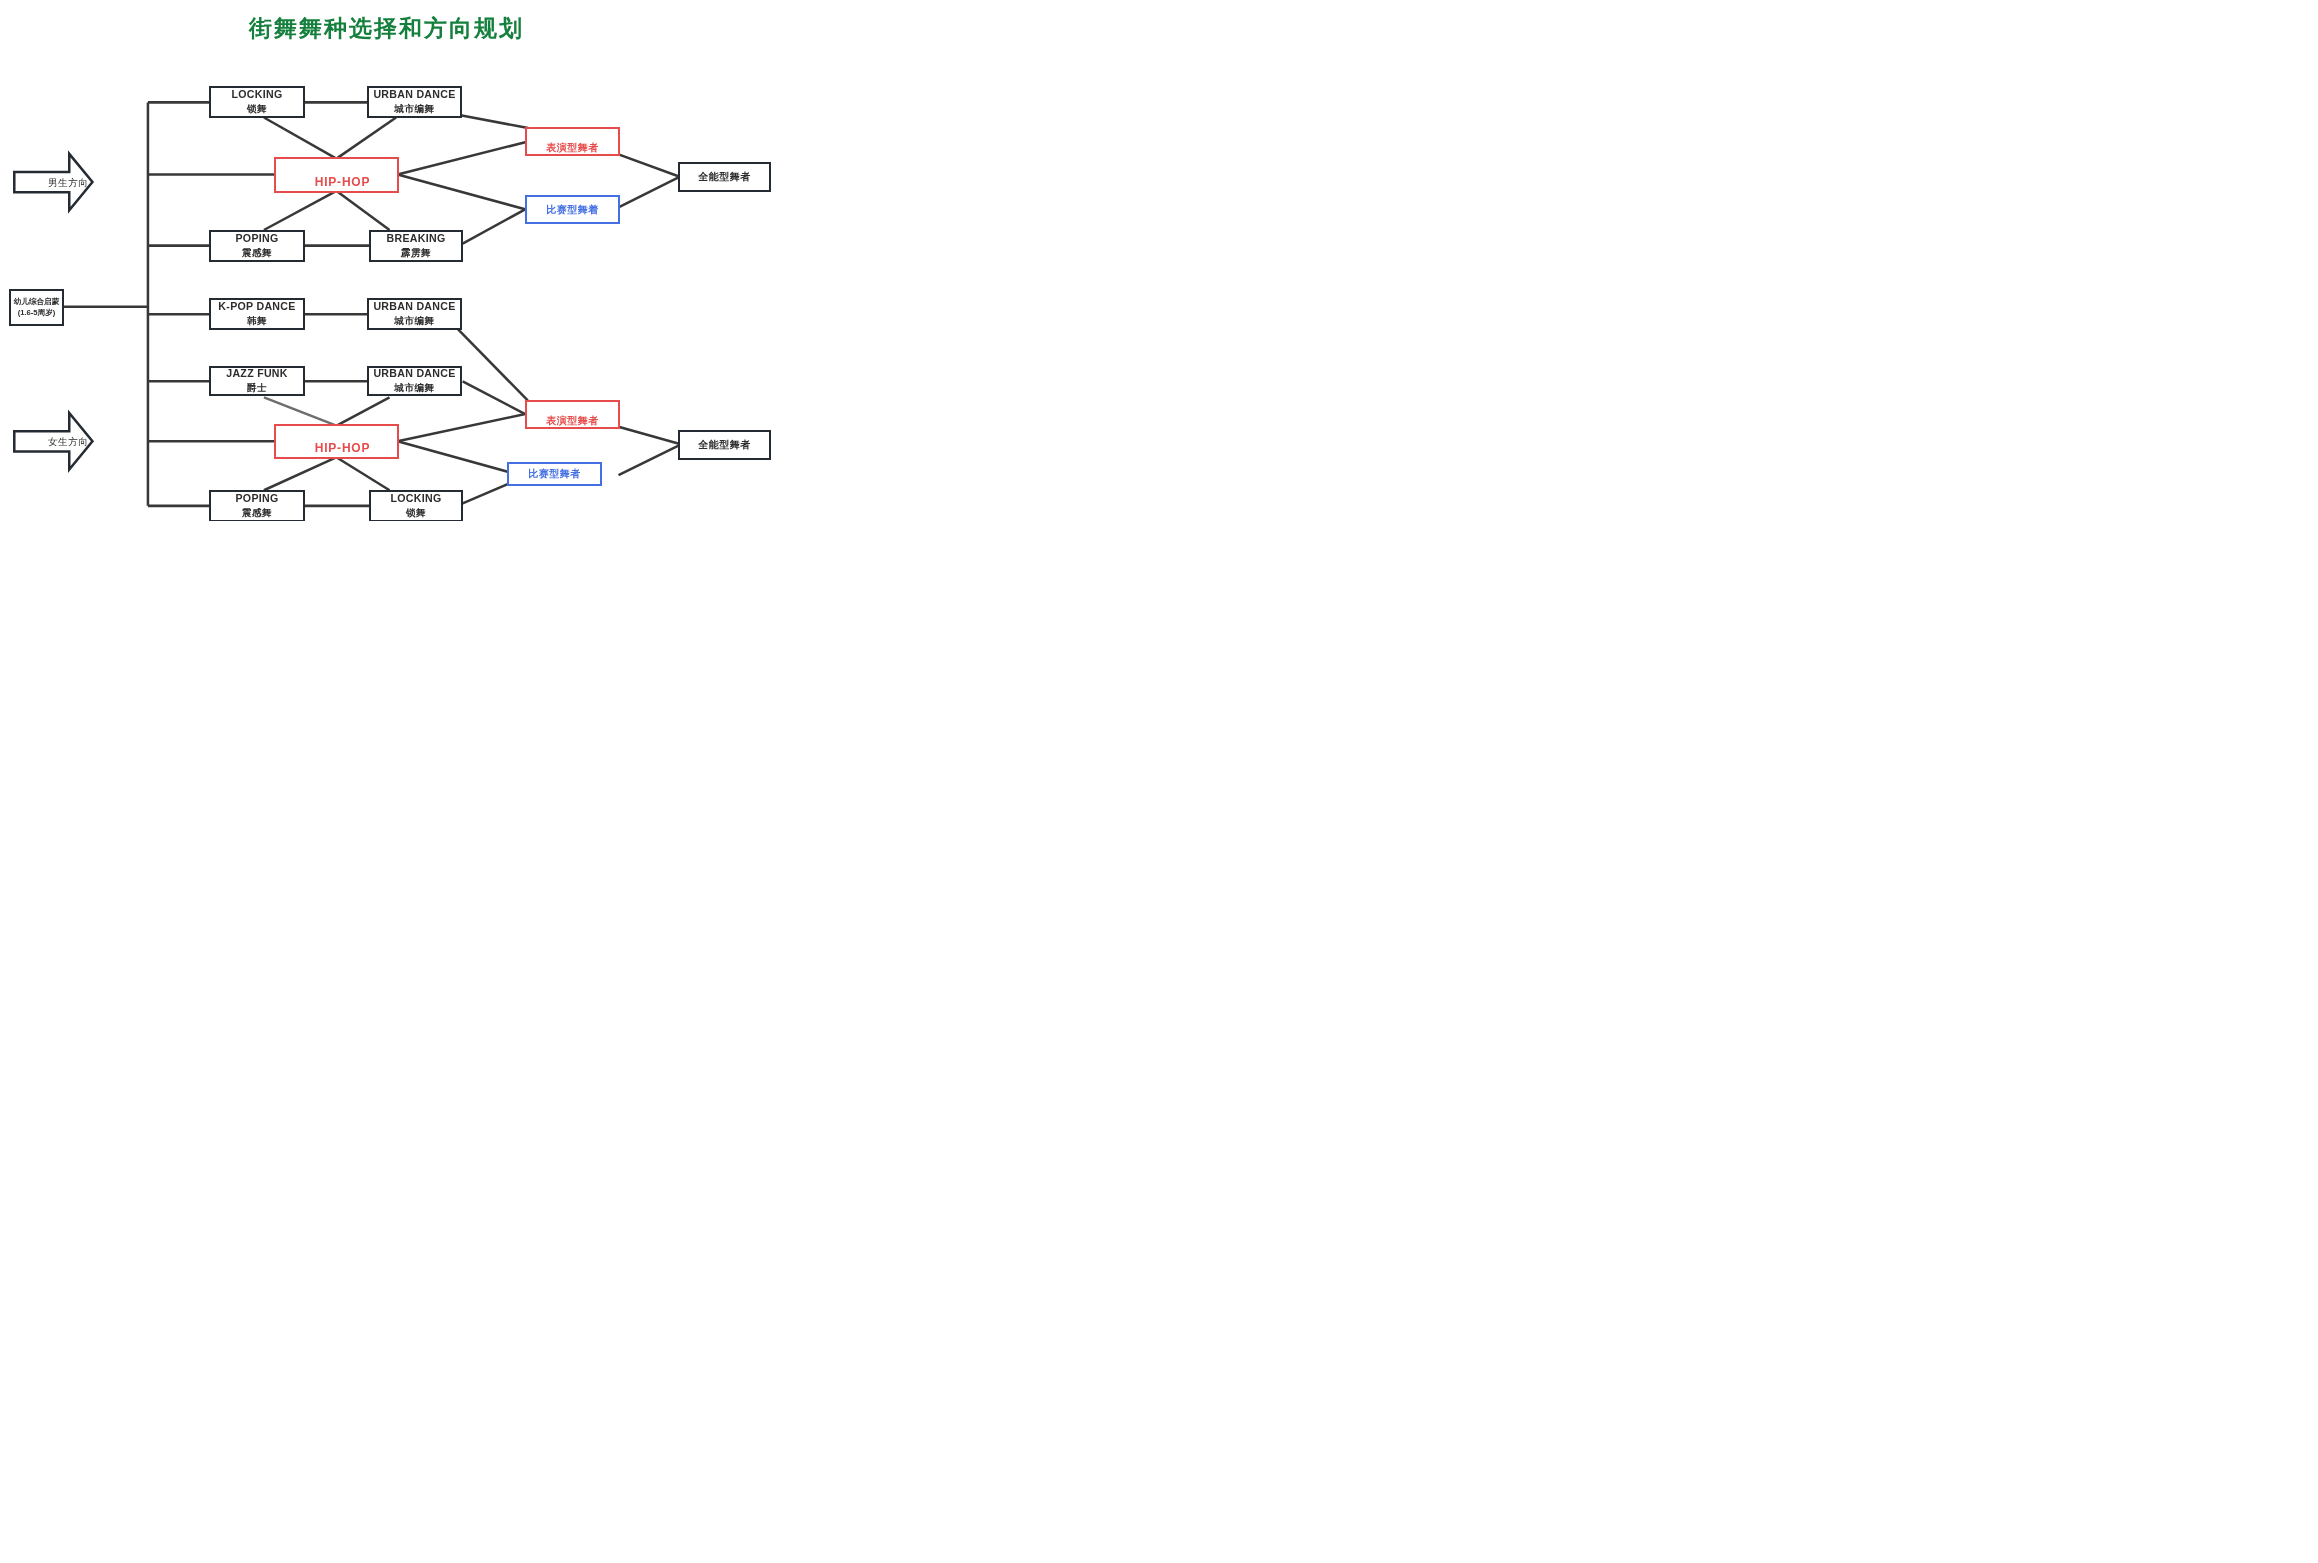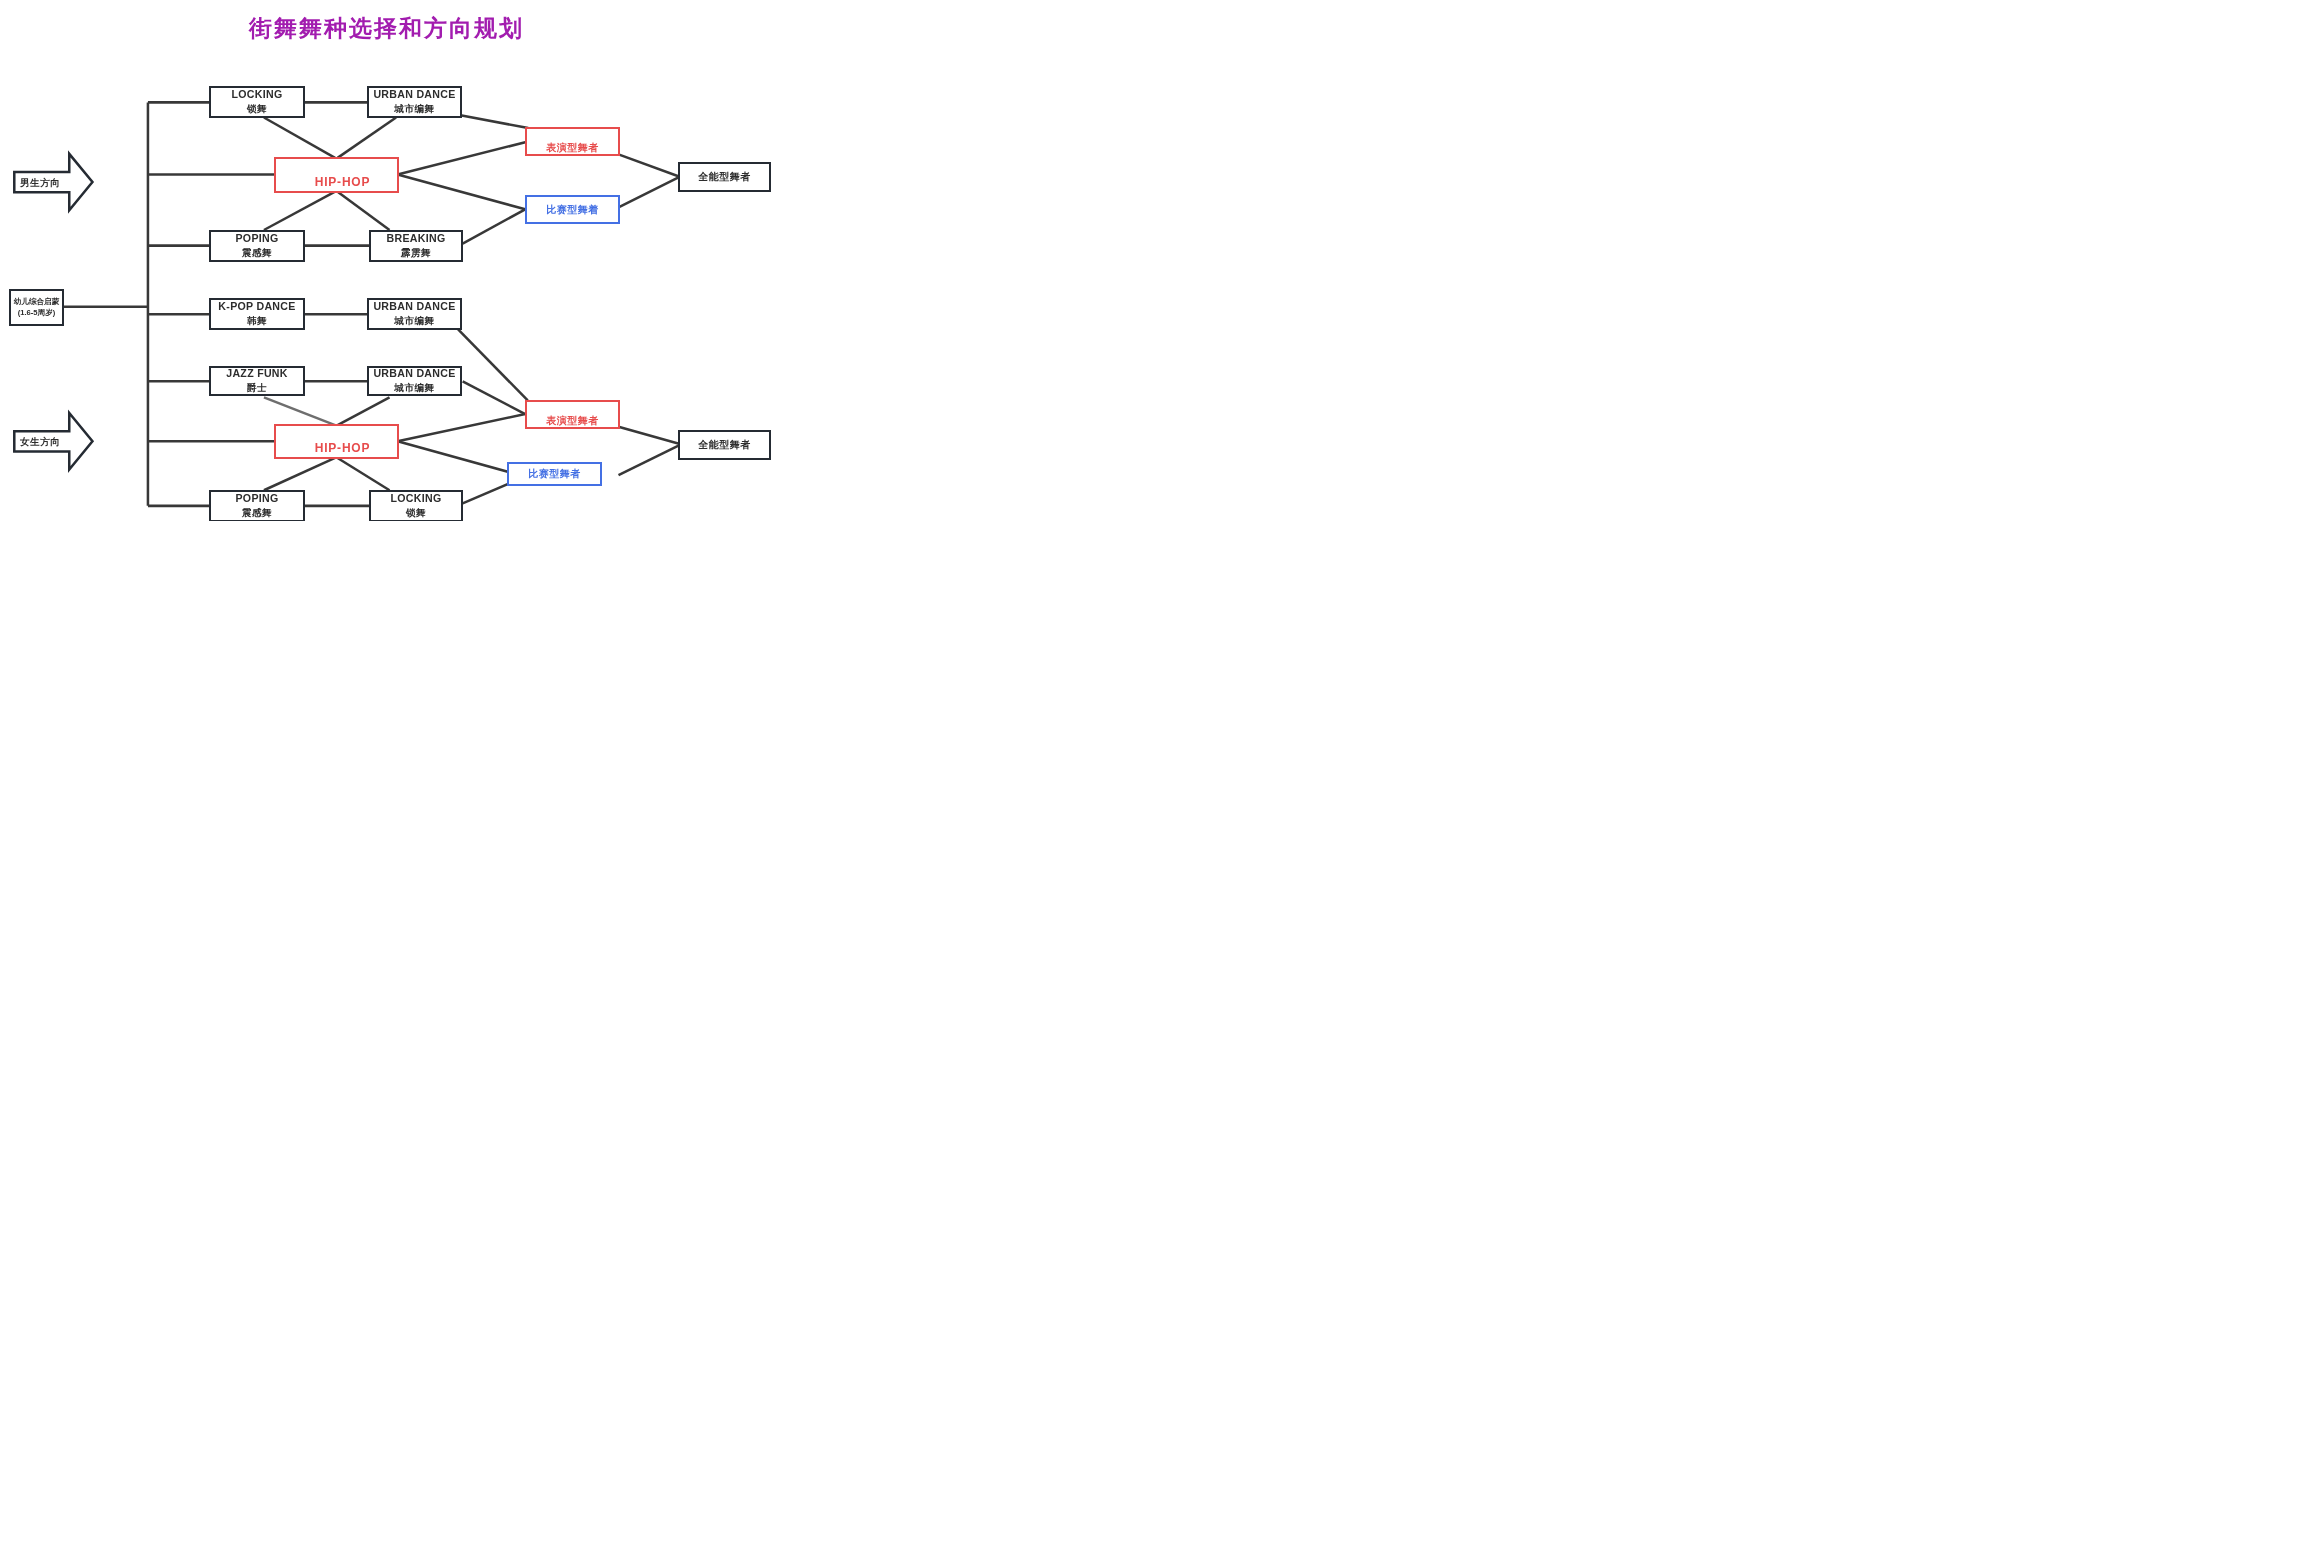--- a/index.html
+++ b/index.html
@@ -1,34 +1,34 @@
 <!DOCTYPE html>
 <html style="font-size:8px"><head>
 <meta charset="utf-8">
 <style>
   html,body{margin:0;padding:0;background:#ffffff;}
   body{width:773px;height:521px;font-family:"Liberation Sans","DejaVu Sans",sans-serif;}
   #stage{position:relative;width:773px;height:521px;background:#fff;overflow:hidden;}
   #title{position:absolute;top:13px;left:0;width:100%;text-align:center;
          font-family:"DejaVu Serif","Liberation Serif",serif;font-weight:700;
-         font-size:23px;letter-spacing:2px;color:#a21caf;}
+         font-size:23px;letter-spacing:2px;color:#15803d;}
   #edges{position:absolute;left:0;top:0;}
   .node{position:absolute;box-sizing:border-box;background:#fff;border:2px solid #252b33;
         display:flex;flex-direction:column;align-items:center;justify-content:center;
         text-align:center;font-weight:700;line-height:1.32;gap:0.5px;}
   .node.b-dark{border-color:#252b33;color:#2d2d2d;}
   .node.b-red{border-color:#e74c4c;color:#e74c4c;justify-content:flex-end;}
   .node.b-blue{border-color:#4470e4;color:#4470e4;}
   .fs-en{font-size:10.6px;letter-spacing:0.3px;}
   .fs-cn{font-size:9.6px;letter-spacing:0.5px;}
   .fs-hh{font-size:12px;letter-spacing:0.8px;margin-left:12px;}
   .fs-big{font-size:10px;letter-spacing:0.5px;}
   .fs-sm{font-size:7.6px;letter-spacing:0;}
-  .arrow-label{position:absolute;font-size:9.6px;font-weight:700;color:#2d2d2d;
-               letter-spacing:0.5px;white-space:nowrap;}
+  .arrow-label{position:absolute;font-size:9.6px;font-weight:400;color:#2d2d2d;
+               letter-spacing:0.5px;white-space:nowrap;margin-left:28px;}
 </style>
 </head>
 <body>
 
 <div id="stage">
   <svg id="edges" width="773" height="521" viewBox="0 0 1532 1033">
       <line x1="293" y1="203" x2="293" y2="1003" stroke="#383838" stroke-width="5"></line>
       <line x1="293" y1="203" x2="417" y2="203" stroke="#383838" stroke-width="5"></line>
       <line x1="293" y1="346" x2="545" y2="346" stroke="#383838" stroke-width="5"></line>
       <line x1="293" y1="487" x2="417" y2="487" stroke="#383838" stroke-width="5"></line>

